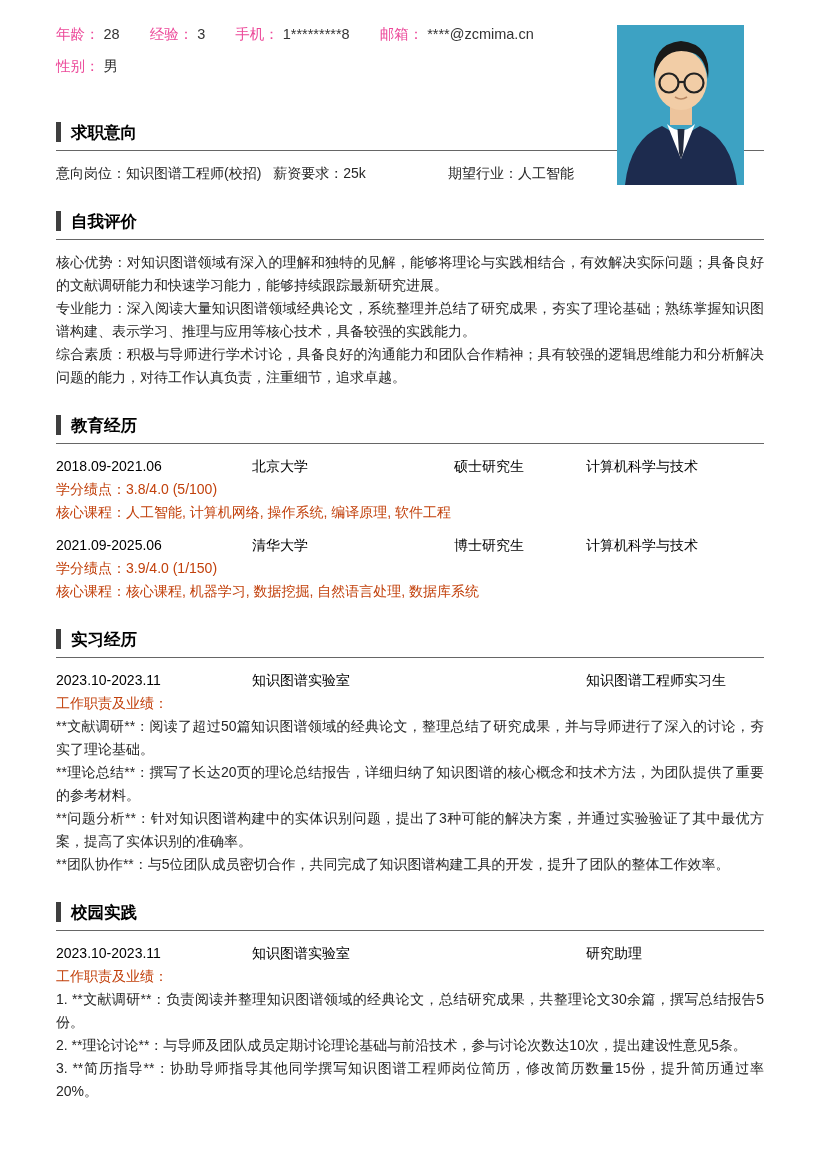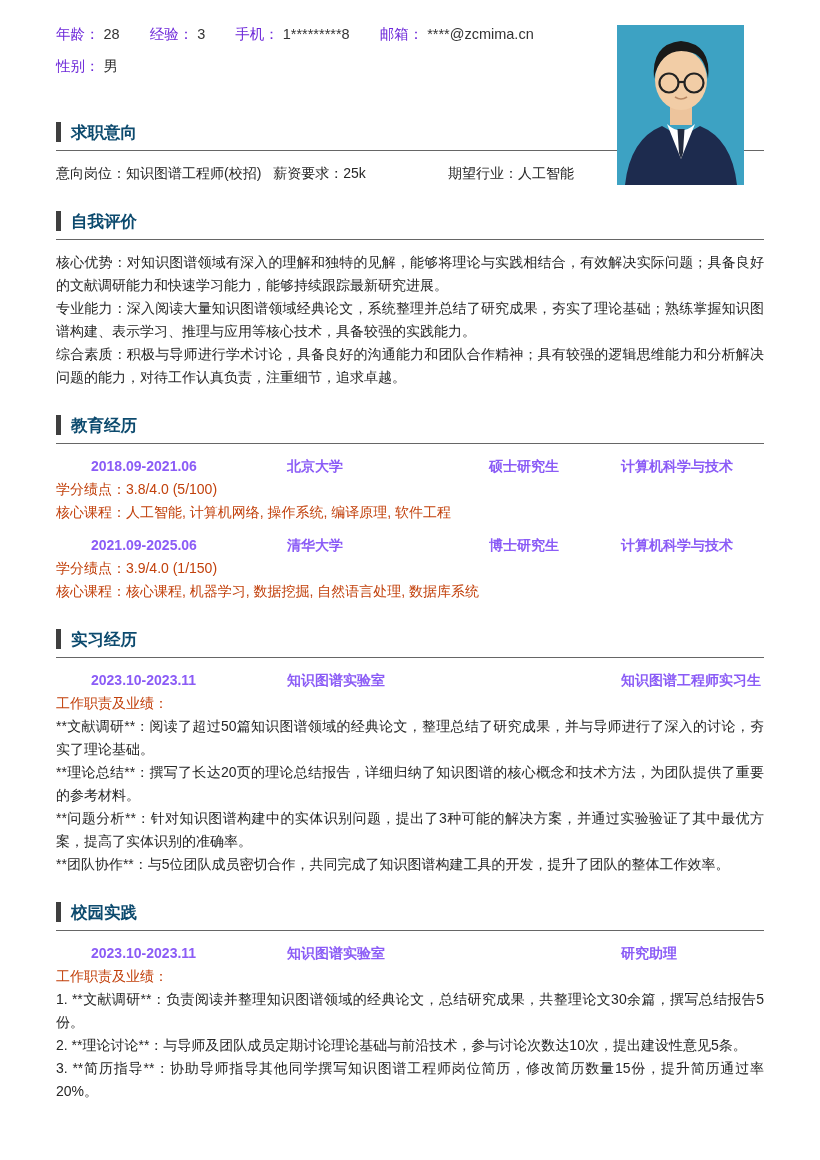--- a/index.html
+++ b/index.html
@@ -29,21 +29,21 @@
   .info-row {
     display: flex;
     align-items: baseline;
     gap: 30px;
     margin-top: 25px;
     font-size: 14.5px;
     color: #333;
   }
   .info-row + .info-row { margin-top: 13px; text-align: center; }
   .info-pair { white-space: nowrap; }
-  .info-pair .lbl { color: #6d28d9; }
+  .info-pair .lbl { color: #ec4899; }
   .info-pair .val { color: #333; margin-left: 4px; }
 
   .photo {
     position: absolute;
     top: 25px;
     right: 76px;
     width: 127px;
     height: 160px;
     overflow: hidden;
   }
@@ -55,43 +55,42 @@
   .section-header {
     border-bottom: 1px solid #666;
     padding-bottom: 8px;
   }
   .section-title {
     display: inline-block;
     border-left: 5px solid #3f3f3f;
     padding-left: 10px;
     font-size: 16.5px;
     font-weight: 700;
-    color: #0c4a6e;
+    color: #000000;
     line-height: 20px;
   }
   .section-body {
     padding-top: 11px;
     font-size: 14px;
     line-height: 23px;
     color: #262626;
   }
   .section-body p { margin: 0; text-align: justify; }
 
   
   .intent-line { display: grid; grid-template-columns: 392px 1fr; }
   .intent-left { white-space: nowrap; }
   .intent-left .salary { margin-left: 8px; }
 
   
   .entry-row {
     display: grid;
     grid-template-columns: 196px 202px 132px 1fr;
-    font-weight: 700;
-    color: #8b5cf6;
-    margin-left: 35px;
+    font-weight: 400;
+    color: #000000;
   }
   .entry-row .span2 { grid-column: 2 / 4; }
   .entry-row .col4 { grid-column: 4; }
   .edu-entry + .edu-entry { margin-top: 10px; }
 
   .muted-line { color: #c2410c; }
 </style>
 </head>
 <body>
 

